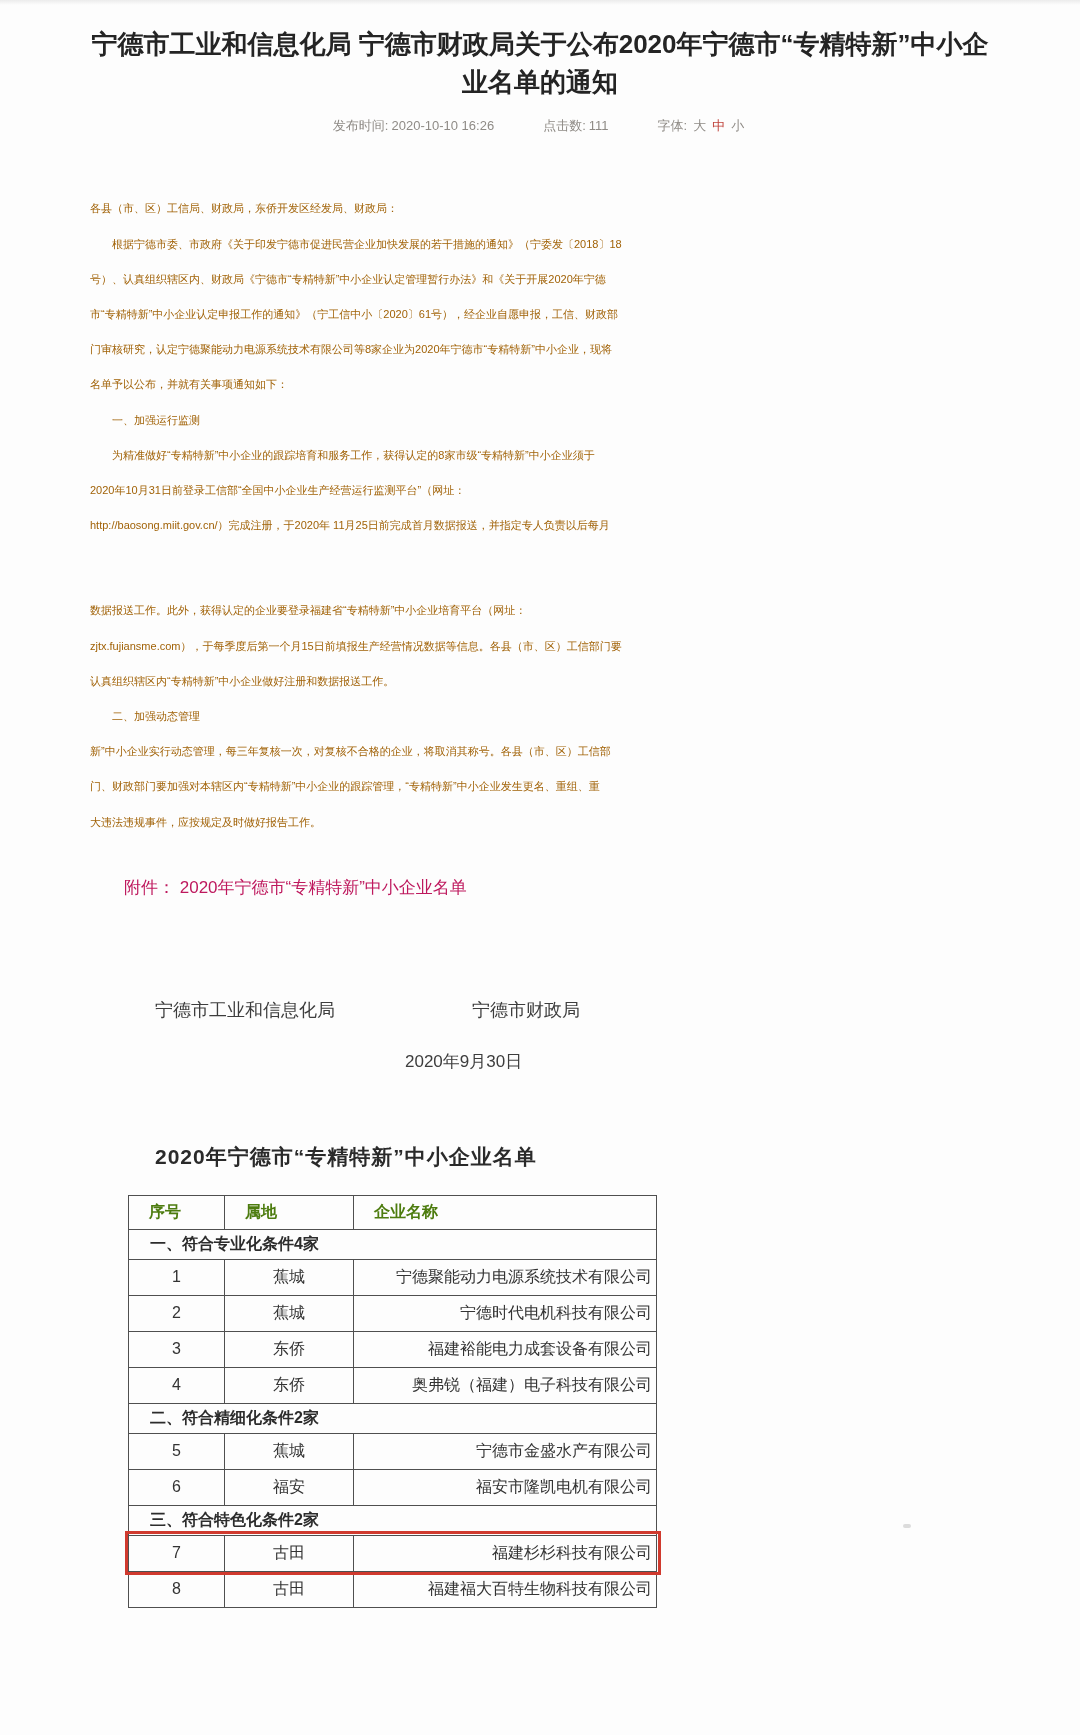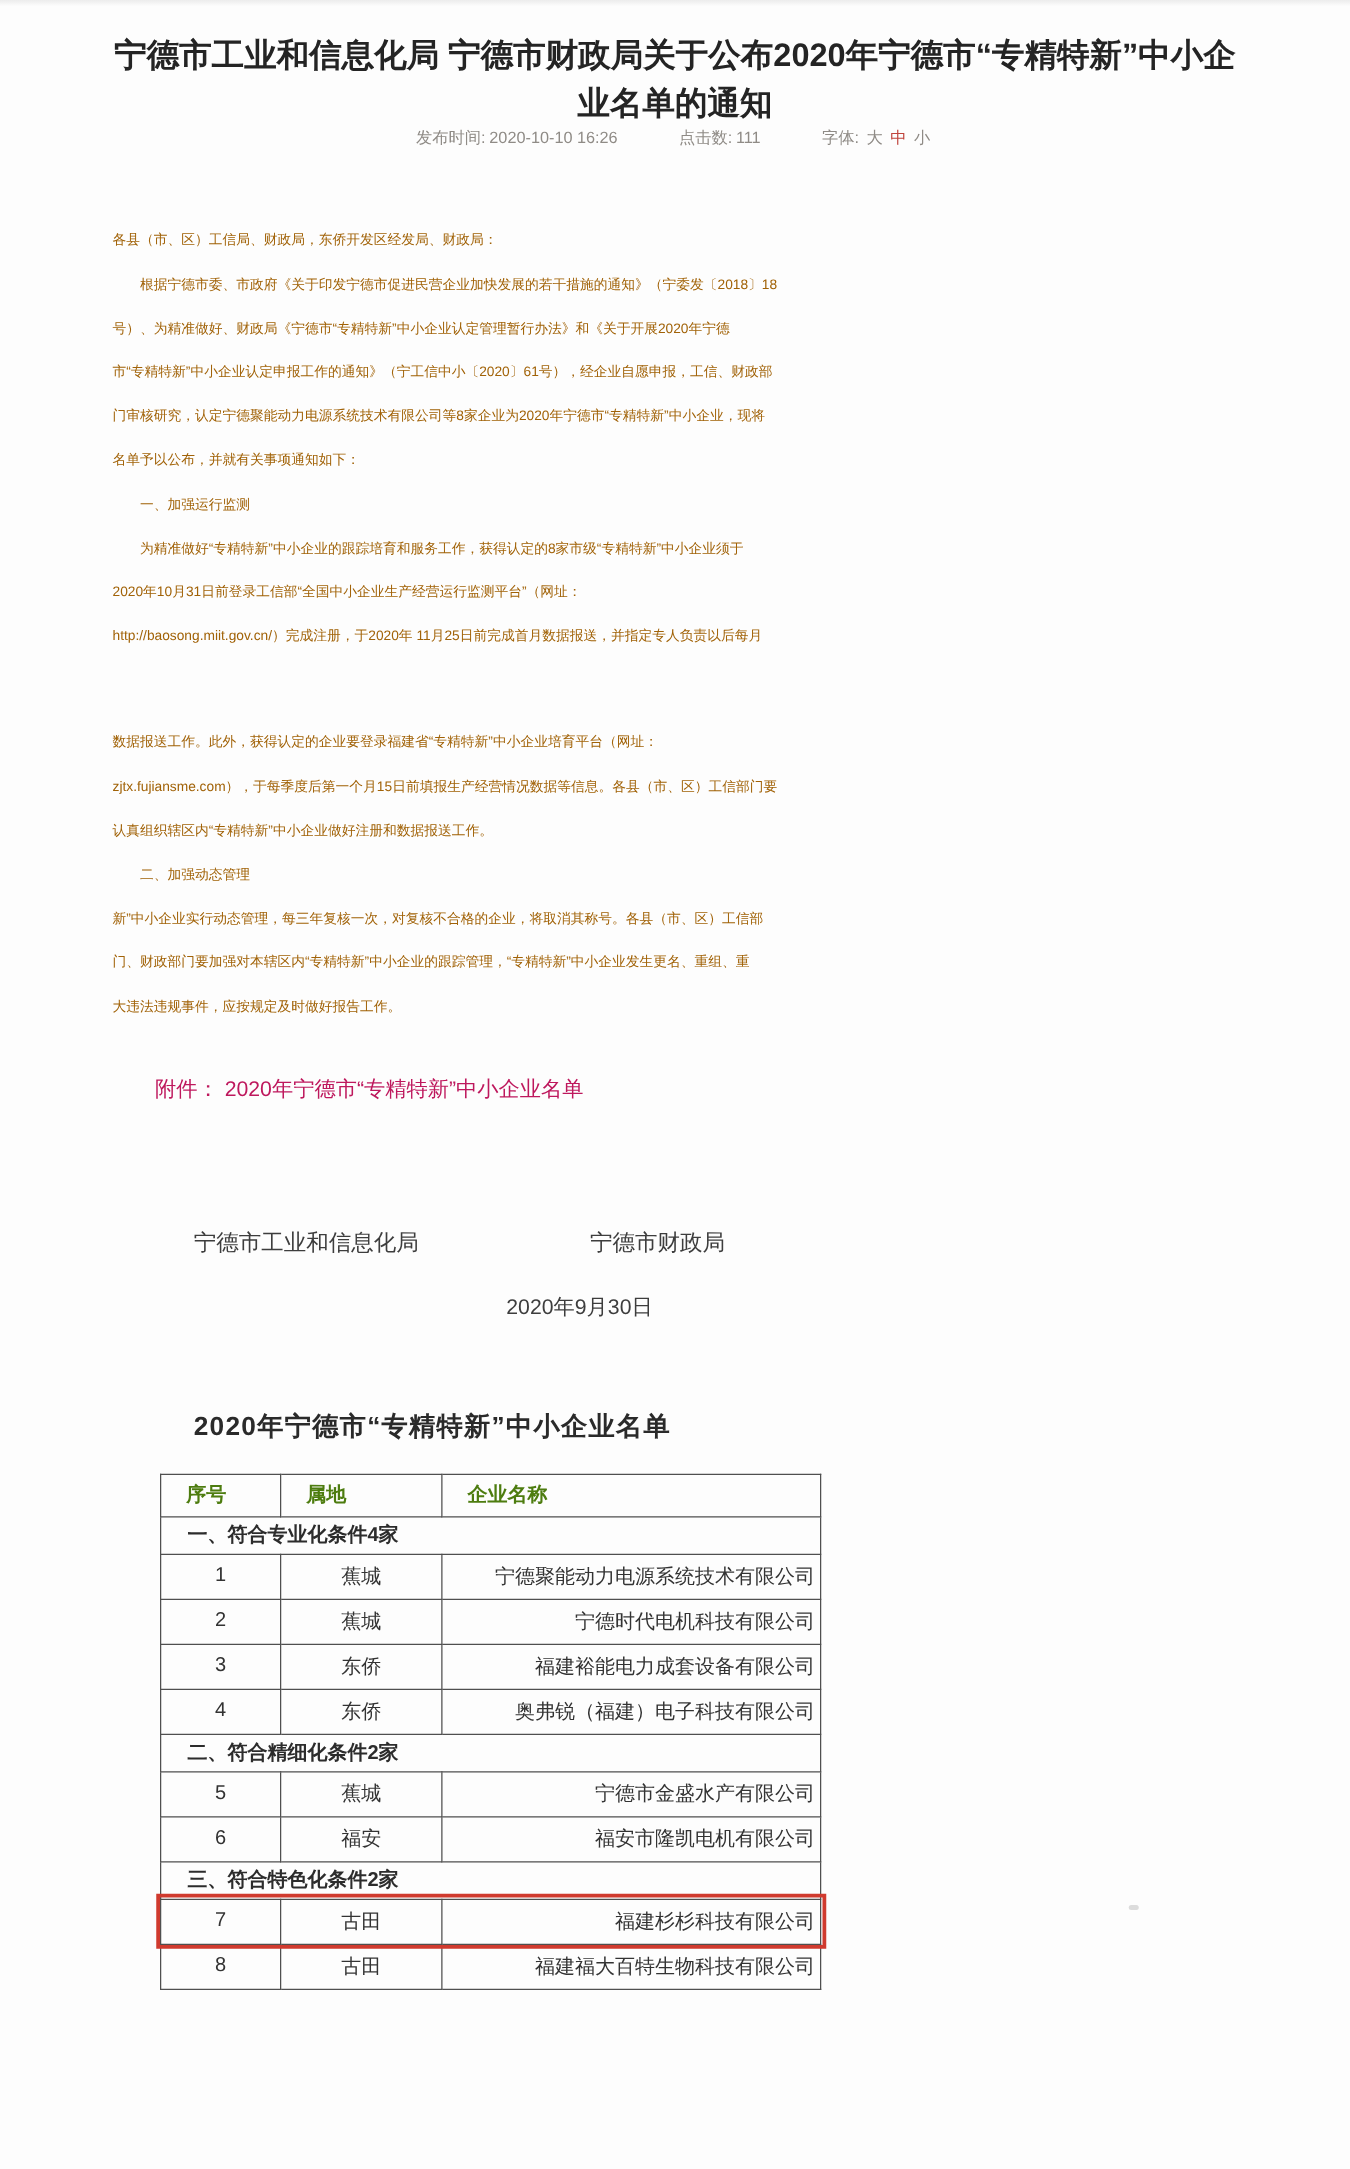--- a/index.html
+++ b/index.html
@@ -19,21 +19,21 @@
   .doc-title {
     margin:26px auto 0;
     width:920px;
     text-align:center;
     font-size:26px;
     font-weight:bold;
     color:#242424;
     line-height:1.45;
   }
   .meta {
-    margin-top:0;
+    margin-top:16px;
     display:flex; justify-content:center; align-items:center;
     gap:46px;
     font-size:13px;
     color:#8f8b86;
   }
   .meta-item span { margin-right:3px; }
   .font-opt { cursor:pointer; margin:0 3px; }
   .font-opt.active { color:#c0443c; }
   .body-text {
     margin:56px 90px 0;
@@ -126,21 +126,21 @@
       <span>点击数:</span><span>111</span>
     </span>
     <span class="meta-item">
       <span>字体:</span><span class="font-opt">大</span><span class="font-opt active">中</span><span class="font-opt">小</span>
     </span>
   </div>
 
   <div class="body-text">
     <div class="line">各县（市、区）工信局、财政局，东侨开发区经发局、财政局：</div>
     <div class="line ind">根据宁德市委、市政府《关于印发宁德市促进民营企业加快发展的若干措施的通知》（宁委发〔2018〕18</div>
-    <div class="line">号）、为精准做好、财政局《宁德市“专精特新”中小企业认定管理暂行办法》和《关于开展2020年宁德</div>
+    <div class="line">号）、认真组织辖区内、财政局《宁德市“专精特新”中小企业认定管理暂行办法》和《关于开展2020年宁德</div>
     <div class="line">市“专精特新”中小企业认定申报工作的通知》（宁工信中小〔2020〕61号），经企业自愿申报，工信、财政部</div>
     <div class="line">门审核研究，认定宁德聚能动力电源系统技术有限公司等8家企业为2020年宁德市“专精特新”中小企业，现将</div>
     <div class="line">名单予以公布，并就有关事项通知如下：</div>
     <div class="line ind">一、加强运行监测</div>
     <div class="line ind">为精准做好“专精特新”中小企业的跟踪培育和服务工作，获得认定的8家市级“专精特新”中小企业须于</div>
     <div class="line">2020年10月31日前登录工信部“全国中小企业生产经营运行监测平台”（网址：</div>
     <div class="line">http://baosong.miit.gov.cn/）完成注册，于2020年 11月25日前完成首月数据报送，并指定专人负责以后每月</div>
     <div class="line gap">数据报送工作。此外，获得认定的企业要登录福建省“专精特新”中小企业培育平台（网址：</div>
     <div class="line">zjtx.fujiansme.com），于每季度后第一个月15日前填报生产经营情况数据等信息。各县（市、区）工信部门要</div>
     <div class="line">认真组织辖区内“专精特新”中小企业做好注册和数据报送工作。</div>

